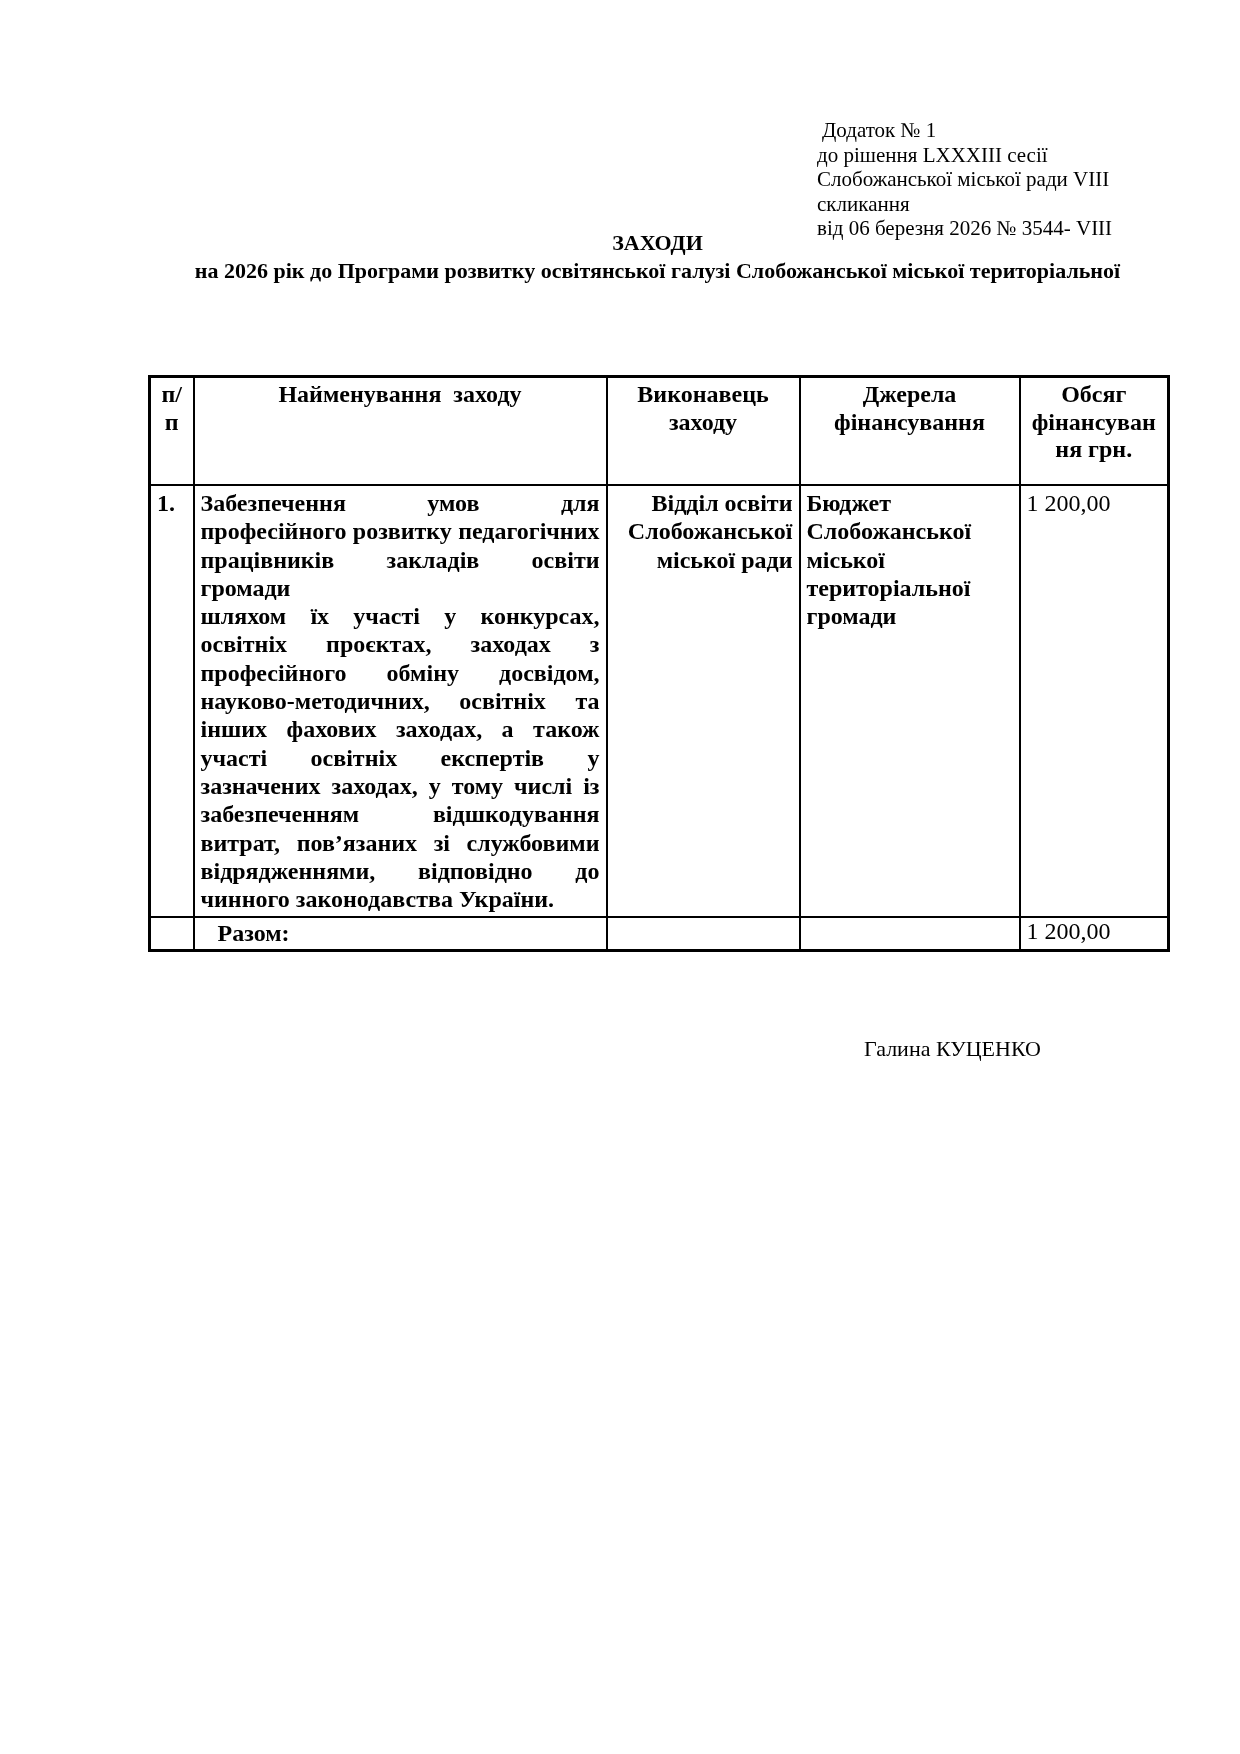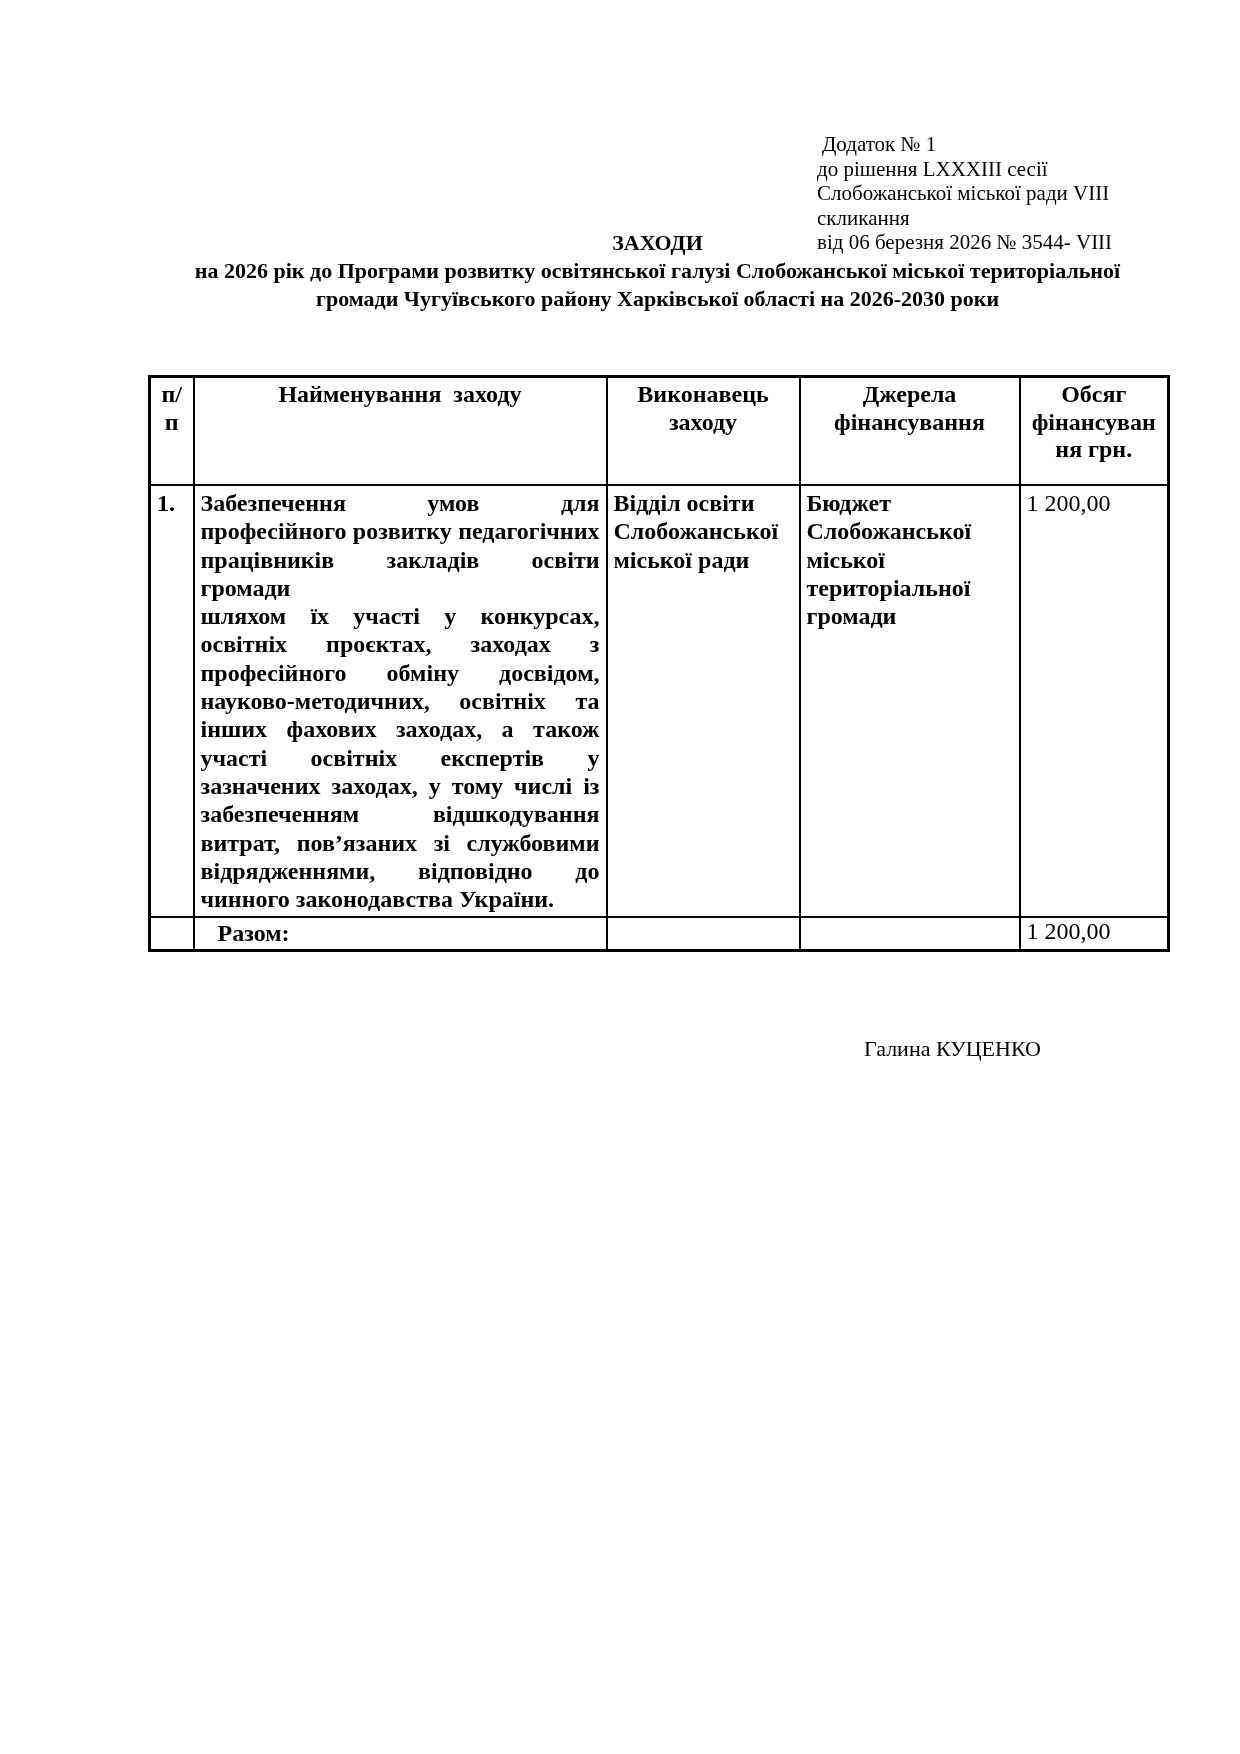--- a/index.html
+++ b/index.html
@@ -9,21 +9,21 @@
     color: #000000;
     font-family: "Liberation Serif", "DejaVu Serif", serif;
     position: relative;
     -webkit-font-smoothing: antialiased;
   }
   .page { position: absolute; inset: 0; }
 
   
   .annex {
     position: absolute;
-    left: 817px; top: 132px;
+    left: 817px; top: 118px;
     width: 330px;
     font-size: 21px;
     line-height: 24.5px;
     text-align: left;
   }
   .annex > div:first-child { padding-left: 5px; }
 
   
   .title {
     position: absolute;
@@ -54,21 +54,21 @@
   thead th {
     font-weight: bold;
     text-align: center;
     height: 100px;
     line-height: 27.5px;
     padding-top: 5px;
   }
   .body-row td { height: 399px; font-weight: bold; line-height: 28.3px; }
   td.cell-num  { text-align: left; padding-left: 7px; }
   td.cell-name { text-align: justify; }
-  td.cell-exec { text-align: left; }
+  td.cell-exec { text-align: right; }
   td.cell-src  { text-align: left; }
   td.cell-amt  {
     text-align: left;
     font-weight: normal;
     padding-right: 12px;
     padding-top: 8px;
   }
   
   .jlines > div { text-align: justify; text-align-last: justify; }
   .jlines > div:last-child { text-align-last: left; }
@@ -102,21 +102,20 @@
       <div>Додаток № 1</div>
       <div>до рішення LXXXIII сесії</div>
       <div>Слобожанської міської ради VIII</div>
       <div>скликання</div>
       <div>від 06 березня 2026 № 3544- VIII</div>
     </div>
 
   <div class="title">
     <div>ЗАХОДИ</div>
     <div>на 2026 рік до  Програми розвитку освітянської галузі Слобожанської міської територіальної</div>
-    <div>громади Чугуївського району Харківської області на 2026-2030 роки</div>
   </div>
 
   <table class="measures">
     <colgroup>
       <col style="width:44px">
       <col style="width:413px">
       <col style="width:193px">
       <col style="width:220px">
       <col style="width:149px">
     </colgroup>

